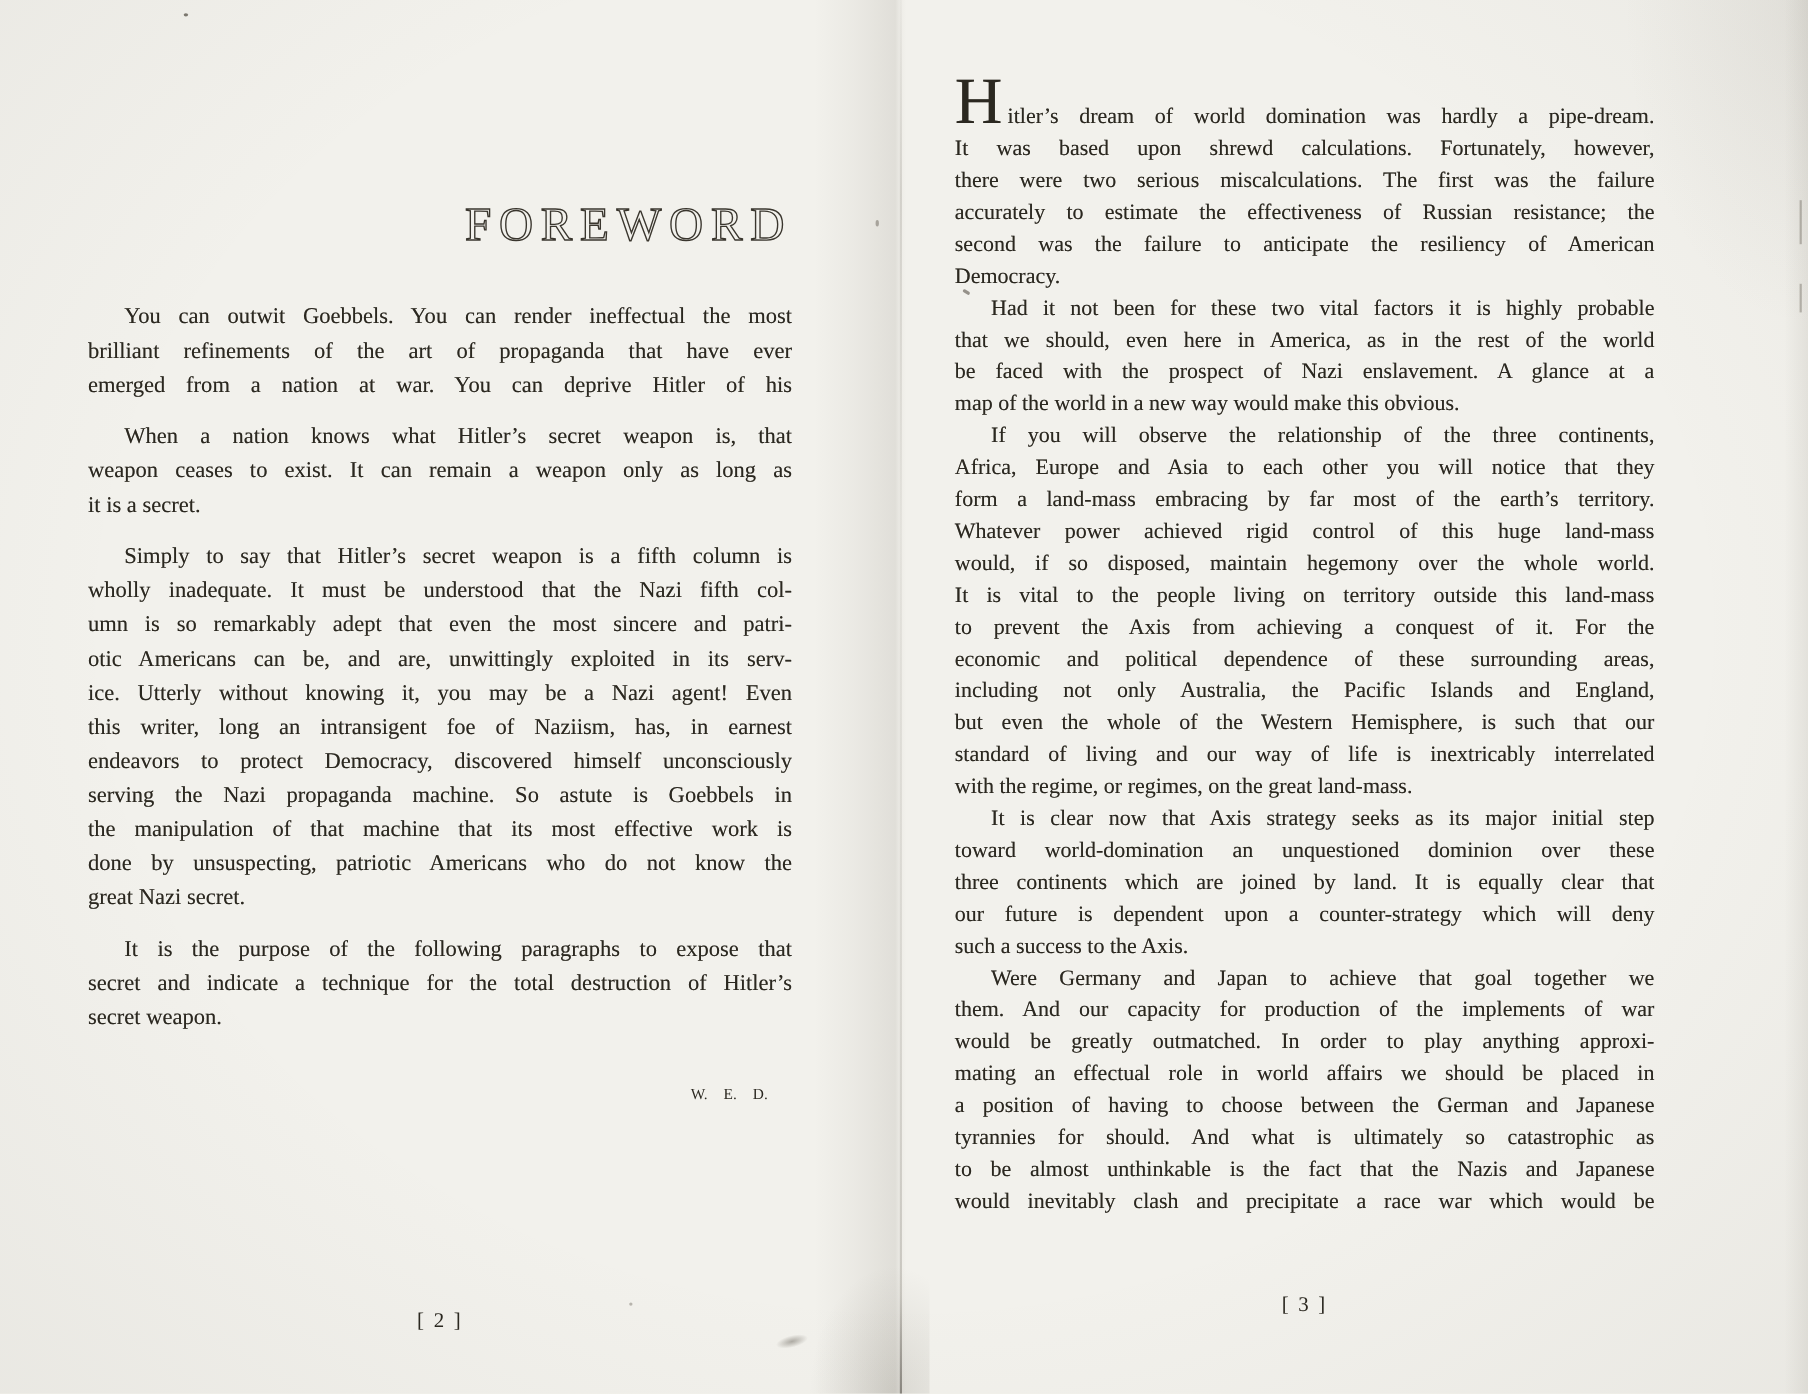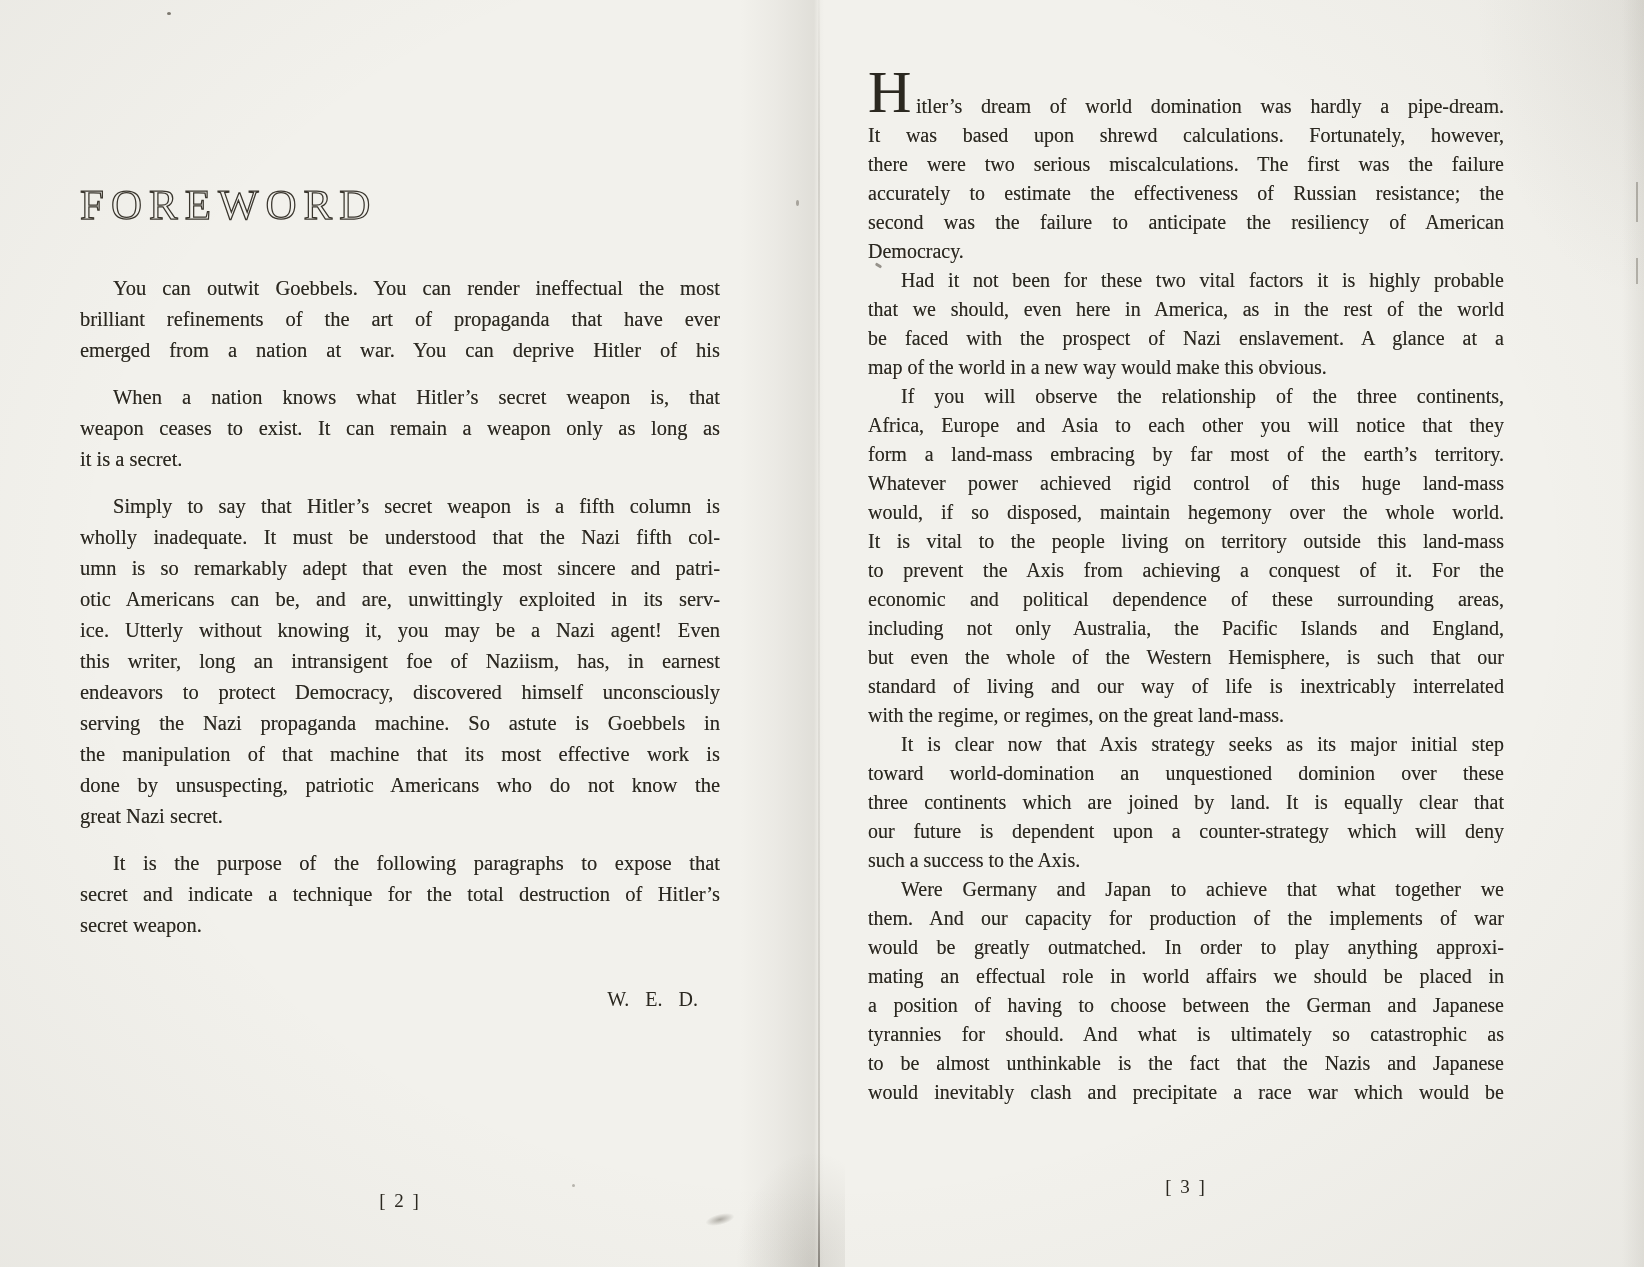--- a/index.html
+++ b/index.html
@@ -47,34 +47,34 @@
   .speck.s2{left:875px;top:264px;width:7px;height:3px;opacity:.55;transform:rotate(32deg);border-radius:2px;}
   .speck.s3{left:796px;top:200px;width:3px;height:6px;opacity:.4;}
   .speck.s4{left:572px;top:1184px;width:3px;height:3px;opacity:.35;}
   .smudge{
     position:absolute;left:705px;top:1214px;width:30px;height:11px;pointer-events:none;
     background:radial-gradient(ellipse, rgba(90,85,75,0.45), rgba(90,85,75,0) 70%);
     transform:rotate(-14deg);
   }
   
   .title{
-    position:absolute;left:80px;top:180px;width:640px;text-align:left;
+    position:absolute;left:80px;top:180px;width:640px;text-align:right;
     font-size:43px;letter-spacing:7px;font-weight:500;
     color:transparent;-webkit-text-stroke:1.25px #3a362e;
   }
   @supports not (-webkit-text-stroke:1px #000){ .title{color:#3a362e;} }
   .left-text{
     position:absolute;left:80px;top:269px;width:640px;
     font-size:20.5px;line-height:31px;
     text-shadow:0 0 0.5px rgba(43,40,32,0.5);
   }
   .left-text .para{margin:4px 0 16px 0;}
   .signature{
     position:absolute;left:80px;top:988px;width:640px;text-align:right;
-    font-size:20px;word-spacing:11px;padding-right:22px;box-sizing:border-box;
+    font-size:14px;word-spacing:11px;padding-right:22px;box-sizing:border-box;
   }
   .pageno{position:absolute;font-size:19px;letter-spacing:2px;text-align:center;}
   .pageno.left{left:80px;top:1190px;width:640px;}
   .pageno.right{left:868px;top:1176px;width:636px;}
   
   .right-text{
     position:absolute;left:868px;top:92px;width:636px;
     font-size:20px;line-height:29px;
     text-shadow:0 0 0.5px rgba(43,40,32,0.5);
   }
@@ -169,21 +169,21 @@
       <div class="line lastline">with the regime, or regimes, on the great land-mass.</div>
     </div>
     <div class="para">
       <div class="line firstline">It is clear now that Axis strategy seeks as its major initial step</div>
       <div class="line">toward world-domination an unquestioned dominion over these</div>
       <div class="line">three continents which are joined by land. It is equally clear that</div>
       <div class="line">our future is dependent upon a counter-strategy which will deny</div>
       <div class="line lastline">such a success to the Axis.</div>
     </div>
     <div class="para">
-      <div class="line firstline">Were Germany and Japan to achieve that what together we</div>
+      <div class="line firstline">Were Germany and Japan to achieve that goal together we</div>
       <div class="line">them. And our capacity for production of the implements of war</div>
       <div class="line">would be greatly outmatched. In order to play anything approxi-</div>
       <div class="line">mating an effectual role in world affairs we should be placed in</div>
       <div class="line">a position of having to choose between the German and Japanese</div>
       <div class="line">tyrannies for should. And what is ultimately so catastrophic as</div>
       <div class="line">to be almost unthinkable is the fact that the Nazis and Japanese</div>
       <div class="line">would inevitably clash and precipitate a race war which would be</div>
     </div>
   </div>
 <div class="pageno right">[ 3 ]</div>

